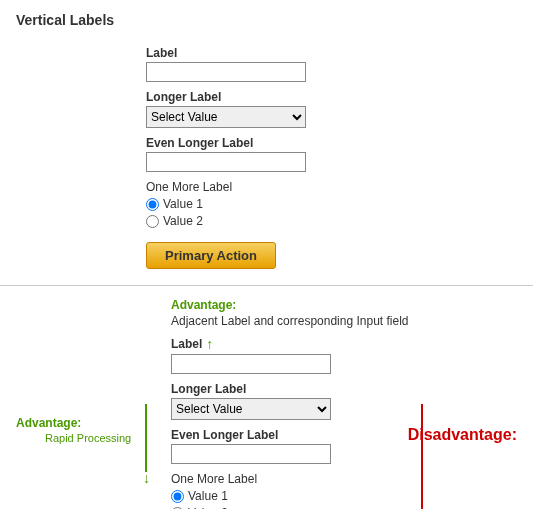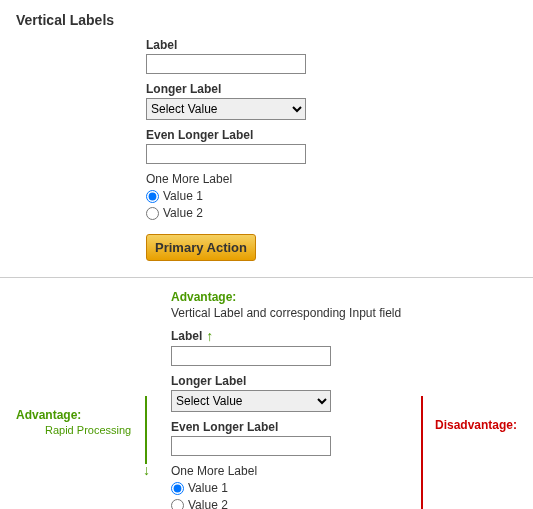--- a/index.html
+++ b/index.html
@@ -11,21 +11,21 @@
       min-height: 509px;
       color: #333;
     }
     .section {
       padding: 12px 16px 16px 16px;
       border-bottom: 1px solid #ccc;
     }
     .section-title {
       font-weight: bold;
       font-size: 14px;
-      margin-bottom: 10px;
+      margin-bottom: 18px;
     }
     .form-block {
       margin-left: 130px;
     }
     .form-group {
       margin-bottom: 8px;
     }
     .form-group label {
       display: block;
       font-size: 12px;
@@ -49,21 +49,21 @@
       display: flex;
       align-items: center;
       gap: 4px;
       font-weight: normal;
       margin-bottom: 3px;
     }
     .primary-btn {
       background: linear-gradient(to bottom, #f5d060, #e8a000);
       border: 1px solid #c88000;
       border-radius: 3px;
-      padding: 5px 8px;
+      padding: 5px 18px;
       font-size: 13px;
       font-weight: bold;
       color: #333;
       cursor: pointer;
       margin-top: 6px;
     }
     
     .section2 {
       padding: 12px 16px 16px 16px;
       position: relative;
@@ -98,21 +98,21 @@
       top: 130px;
     }
     .right-note {
       position: absolute;
       right: 16px;
       top: 140px;
     }
     .disadvantage-label {
       color: #cc0000;
       font-weight: bold;
-      font-size: 12px;
+      font-size: 16px;
     }
     .disadvantage-label-sub {
       color: #cc0000;
       font-size: 11px;
     }
     
     .arrow-green {
       color: #4a9900;
       font-size: 14px;
       margin-left: 2px;
@@ -218,21 +218,21 @@
     
     <button class="primary-btn">Primary Action</button>
   </div>
 </div>
 
 <div class="section2">
 
   <div class="advantage-top">
     <span>Advantage:</span>
   </div>
-  <div class="advantage-top-sub">Vertical Label and corresponding Input field</div>
+  <div class="advantage-top-sub">Adjacent Label and corresponding Input field</div>
 
   <div class="left-note">
     <div class="advantage-label">Advantage:</div>
     <div class="advantage-label-sub">Rapid Processing</div>
   </div>
 
   <div class="green-vline"></div>
   <div class="green-arrow-down">↓</div>
 
   <div class="red-vline"></div>

